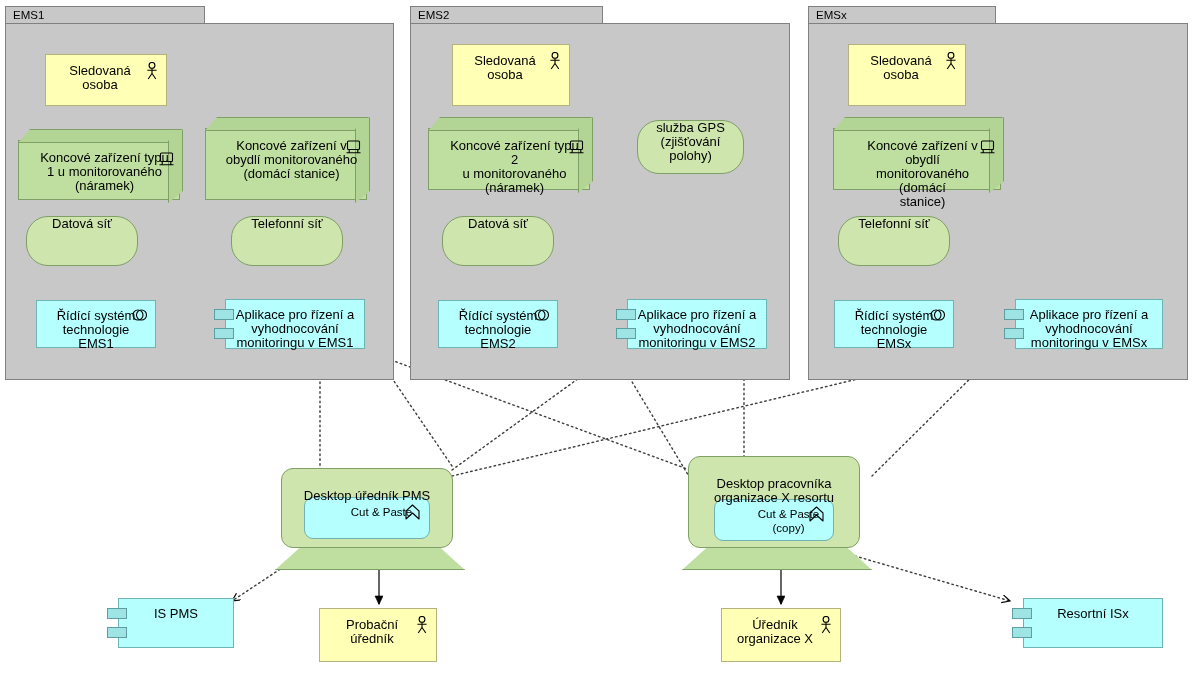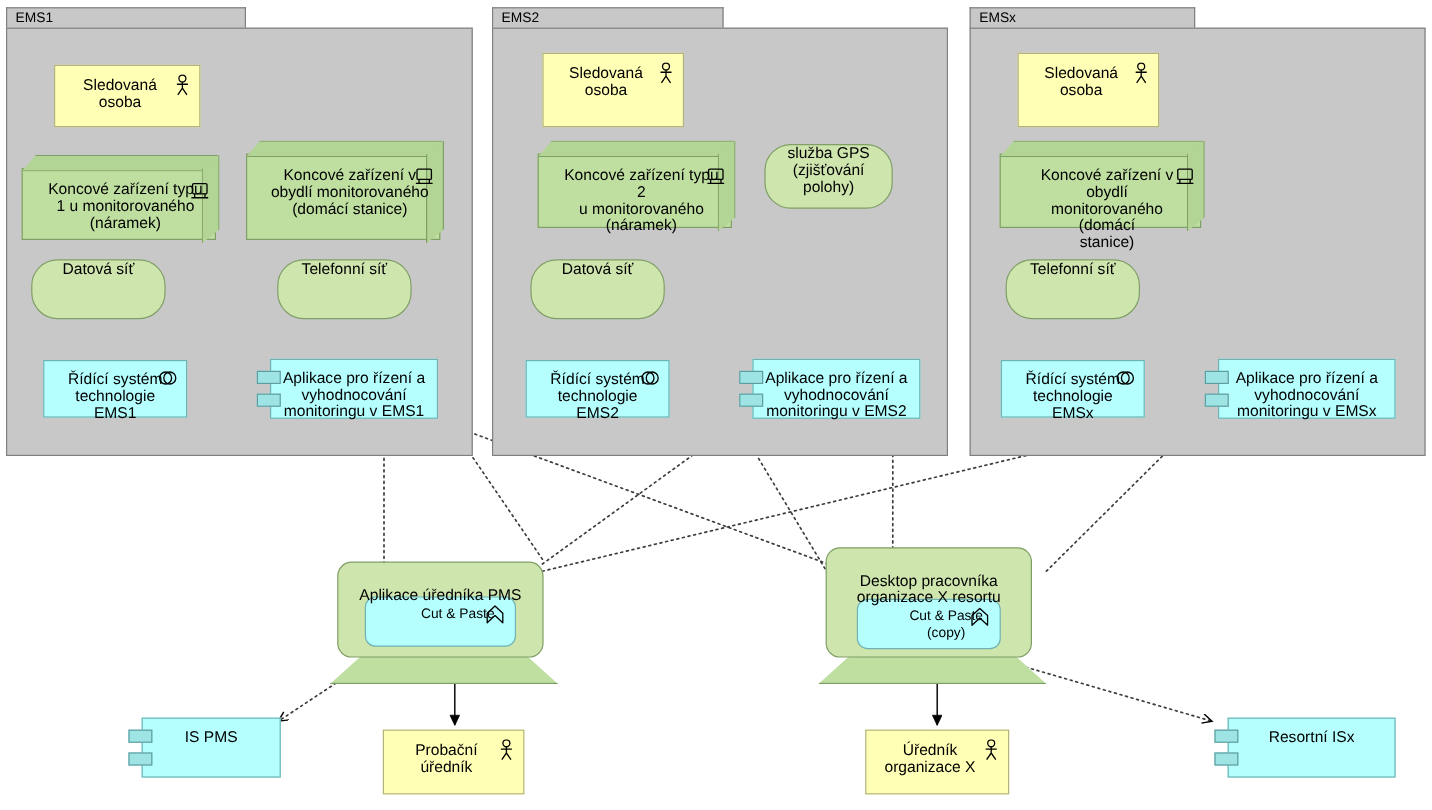--- a/index.html
+++ b/index.html
@@ -302,21 +302,21 @@
     <span class="ico ico-actor">
       <svg width="14" height="18" viewBox="0 0 14 18">
         <circle cx="7" cy="3.4" r="2.9" fill="none" stroke="#000" stroke-width="1.1"></circle>
         <path d="M7,6.4 L7,11.5 M2.4,8.2 L11.6,8.2 M7,11.5 L3.2,17 M7,11.5 L10.8,17" fill="none" stroke="#000" stroke-width="1.1"></path>
       </svg>
     </span>
     <span class="lbl">Sledovaná
 osoba</span>
   </div>
 
-  <div class="el node" style="left:448px; top:128px; width:162px; height:62px;">
+  <div class="el node" style="left:428px; top:128px; width:162px; height:62px;">
     <div class="top3d" style="left:-1px; top:-12px; width:162px; height:12px;
          clip-path: polygon(12px 0, 100% 0, calc(100% - 12px) 100%, 0 100%);"></div>
     <div class="side3d" style="left:149px; top:-12px; width:13px; height:74px;
          clip-path: polygon(100% 0, 100% calc(100% - 12px), 0 100%, 0 12px);"></div>
     <span class="ico ico-node">
       <svg width="15" height="14" viewBox="0 0 15 14">
         <rect x="1.5" y="1" width="12" height="8.5" rx="1" fill="none" stroke="#000" stroke-width="1.1"></rect>
         <path d="M0.5,12.8 L14.5,12.8 M3.2,9.5 L3.2,12.8 M11.8,9.5 L11.8,12.8" fill="none" stroke="#000" stroke-width="1.1"></path>
       </svg>
     </span>
@@ -407,21 +407,21 @@
     <span class="stub s1"></span>
     <span class="stub s2"></span>
     <span class="lbl">Aplikace pro řízení a
 vyhodnocování
 monitoringu v EMSx</span>
   </div>
 
   <div class="devstand" style="left:275px; top:546px; width:190px; height:24px;
        clip-path: polygon(14% 0, 86% 0, 100% 100%, 0 100%);"></div>
   <div class="el device" style="left:281px; top:468px; width:172px; height:80px;">
-    <span class="lbl">Aplikace úředníka PMS</span>
+    <span class="lbl">Desktop úředník PMS</span>
   </div>
   <div class="func" style="left:304px; top:497px; width:126px; height:42px;">
     <span class="ico ico-func">
       <svg width="15" height="16" viewBox="0 0 15 16">
         <path d="M1,15 L1,7 L7.5,1 L14,7 L14,15 L7.5,9 Z" fill="none" stroke="#000" stroke-width="1.1" stroke-linejoin="round"></path>
       </svg>
     </span>
     <span class="lbl">Cut &amp; Paste</span>
   </div>
 

